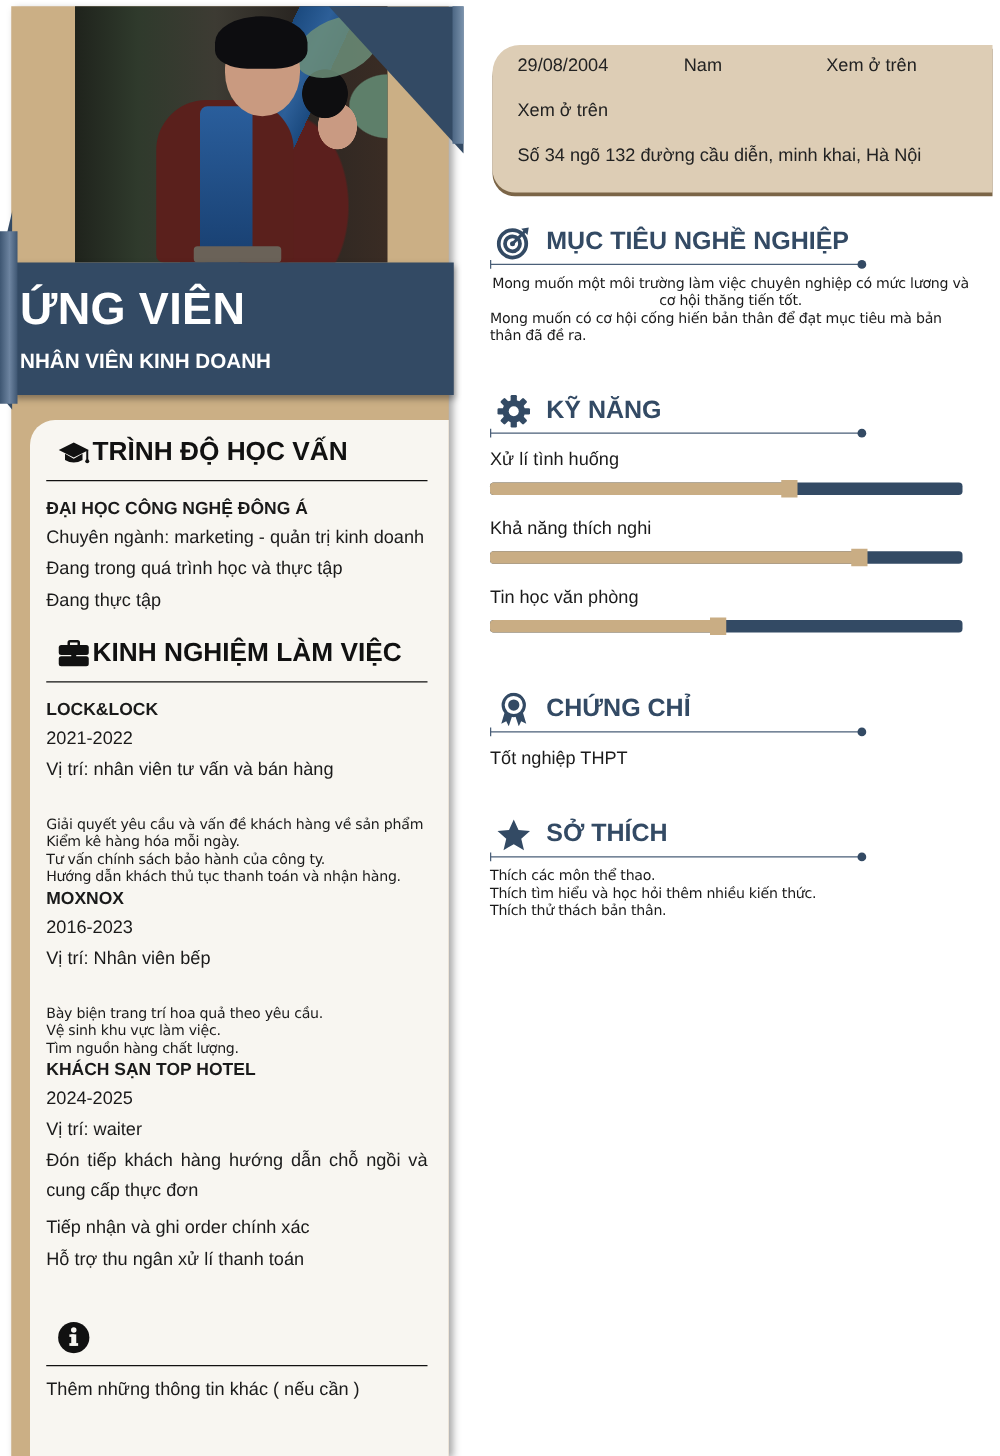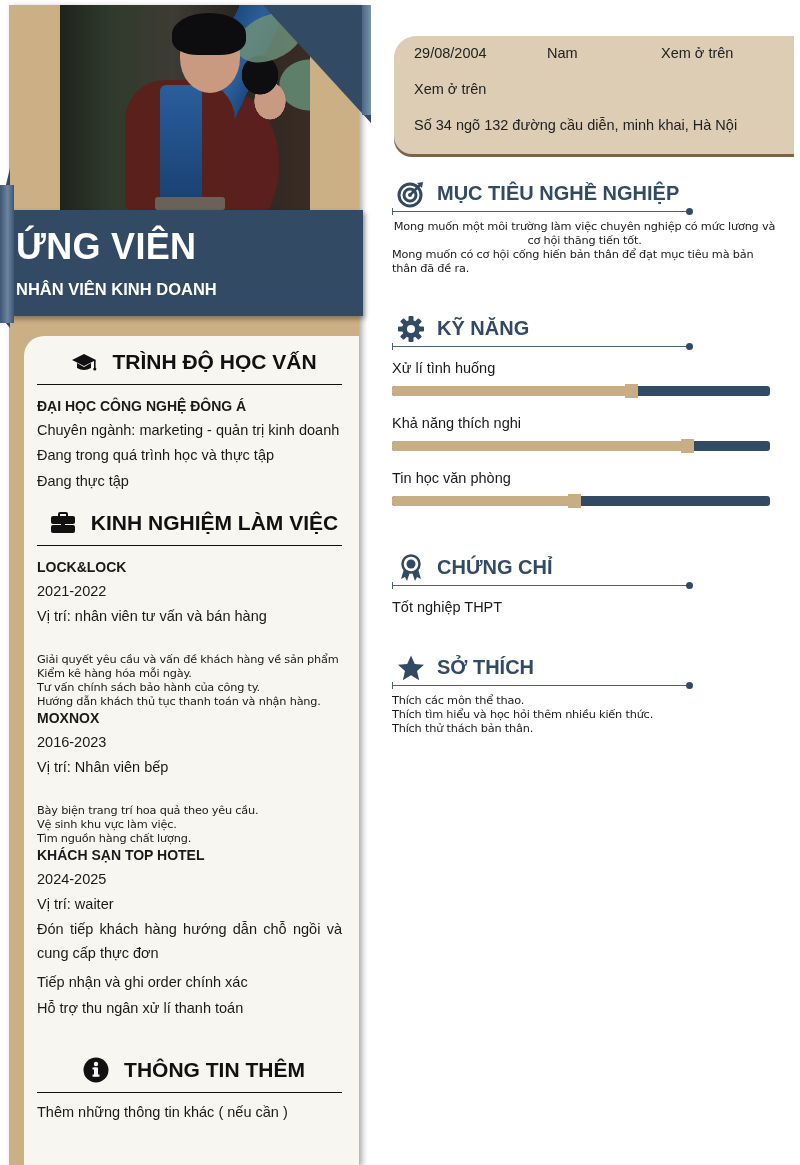--- a/index.html
+++ b/index.html
@@ -89,22 +89,22 @@
     font-size: 16.5px; color: #ffffff;
   }
 
   .left-card {
     position: absolute; left: 24px; top: 336px; width: 335px; height: 829px;
     background: #f8f6f1;
     border-radius: 20px 0 0 0;
   }
   .sec-head {
     position: absolute; left: 37px; width: 305px;
-    display: flex; align-items: center; gap: 15px;
-    padding-bottom: 9px; border-bottom: 1.5px solid #111; justify-content: center;
+    display: flex; align-items: center; gap: 2px;
+    padding-bottom: 9px; border-bottom: 1.5px solid #111;
   }
   .sec-head .ico { width: 26px; height: 26px; display: flex; align-items: center; justify-content: center; margin-left: 9px; }
   .sec-head .title { font-weight: bold; font-size: 21px; color: #111; font-family: "Liberation Sans", sans-serif; }
   .l-text { position: absolute; left: 37px; width: 305px; font-size: 14.5px; color: #1a1a1a; font-family: Liberation Sans, sans-serif; }
   .l-bold { font-weight: bold; font-size: 14px; }
   .l-small { font-size: 11.3px; line-height: 14px; font-family: "DejaVu Sans", "Liberation Sans", sans-serif; letter-spacing: -0.2px; margin-top: 24px; }
   .justify { text-align: justify; text-align-last: left; line-height: 24px; }
 
   
   .info-card {
@@ -213,21 +213,20 @@
 <div class="sec-head" style="top:1057px;">
   <span class="ico">
     <svg width="26" height="26" viewBox="0 0 26 26">
         <circle cx="13" cy="13" r="12.5" fill="#111"></circle>
         <circle cx="13" cy="7" r="2.2" fill="#f8f6f1"></circle>
         <rect x="11" y="10.5" width="4" height="9" fill="#f8f6f1"></rect>
         <rect x="9.5" y="17.5" width="7" height="2.2" fill="#f8f6f1"></rect>
         <rect x="9.5" y="10.5" width="4" height="2" fill="#f8f6f1"></rect>
       </svg>
   </span>
-  <span class="title">THÔNG TIN THÊM</span>
 </div>
 <div class="l-text" style="top:1104px;">Thêm những thông tin khác ( nếu cần )</div>
 
 <div class="info-card"></div>
 <div class="info-text" style="left:414px; top:45px;">29/08/2004</div>
 <div class="info-text" style="left:547px; top:45px;">Nam</div>
 <div class="info-text" style="left:661px; top:45px;">Xem ở trên</div>
 <div class="info-text" style="left:414px; top:81px;">Xem ở trên</div>
 <div class="info-text" style="left:414px; top:117px;">Số 34 ngõ 132 đường cầu diễn, minh khai, Hà Nội</div>
 

